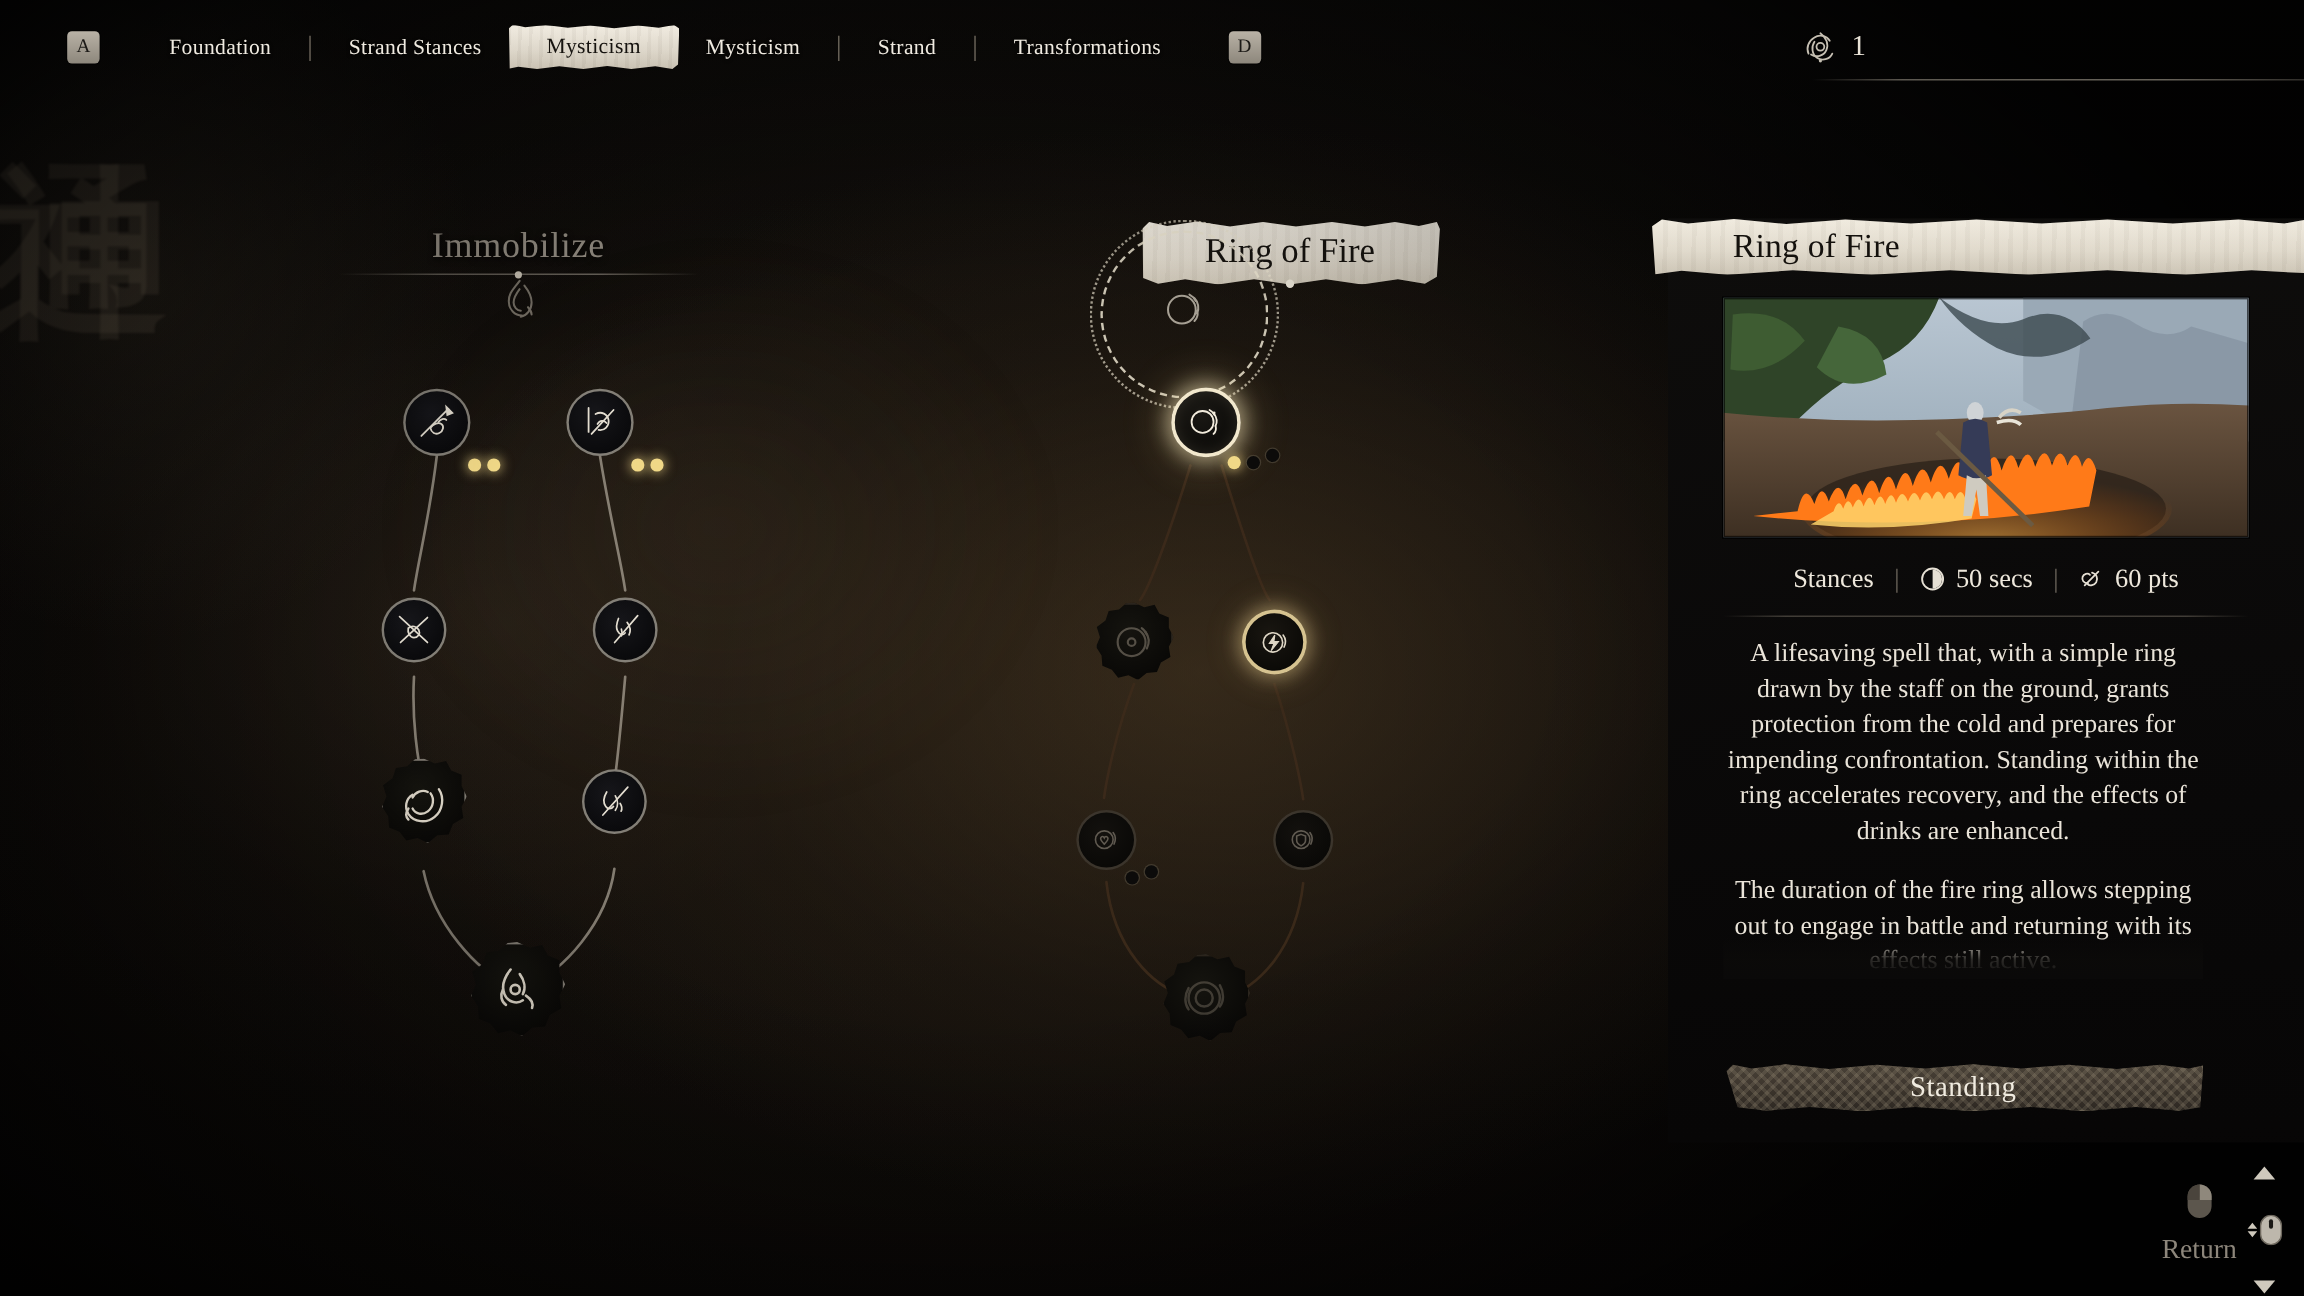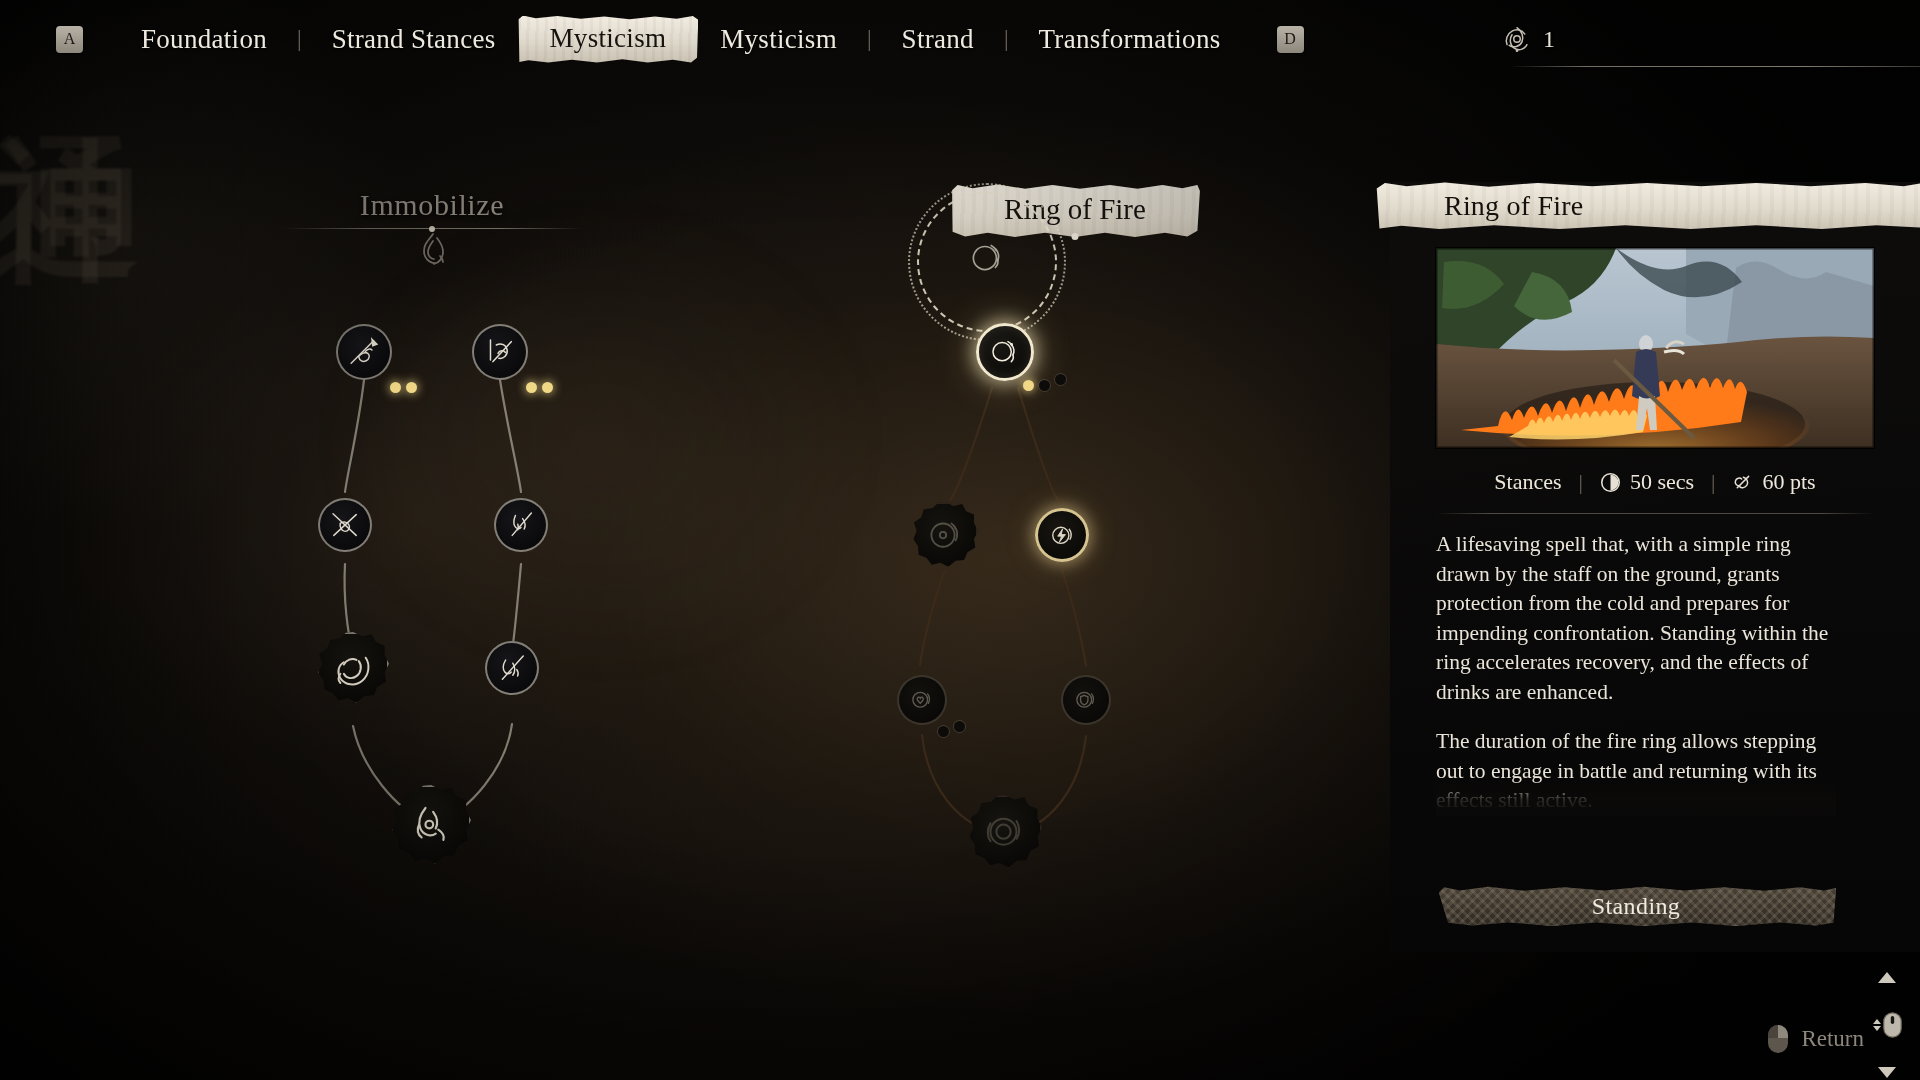--- a/index.html
+++ b/index.html
@@ -68,21 +68,21 @@
     box-shadow: 0 0 0 1px rgba(0,0,0,0.5);
     flex: 0 0 auto;
   }
   .key-badge.kb-left { margin-left: 56px; }
   .key-badge.kb-right { margin-left: 34px; }
 
   .tabs { display: flex; align-items: center; margin-left: 36px; }
   .tab {
     position: relative;
     color: #efeae0;
-    font-size: 27px;
+    font-size: 18px;
     padding: 6px 22px;
     white-space: nowrap;
     text-shadow: 0 1px 3px rgba(0,0,0,0.9);
     letter-spacing: 0.3px;
   }
   .tab.active {
     color: #16130f;
     text-shadow: none;
     background:
       linear-gradient(180deg, rgba(255,255,255,0.10), rgba(0,0,0,0.07)),
@@ -277,20 +277,21 @@
   .desc-wrap {
     position: relative;
     margin: 16px 46px 0 46px;
     width: 400px;
     height: 286px;
     overflow: hidden;
   }
   .desc-wrap p {
     color: #eae4d9; font-size: 21.5px; line-height: 29.5px;
     margin-bottom: 20px;
+    text-align: center;
   }
   .desc-fade {
     position:absolute; left:0; right:0; bottom:0; height: 36px;
     background: linear-gradient(180deg, rgba(12,11,10,0) 0%, rgba(11,10,9,0.85) 55%, rgba(10,9,9,1) 100%);
     pointer-events:none;
   }
 
   .scroll-ctl {
     position: absolute;
     right: 16px; top: 790px;
@@ -321,20 +322,21 @@
     box-shadow: inset 0 0 0 1px rgba(190,176,148,0.18);
     clip-path: polygon(0.7% 16%, 2% 3%, 6% 11%, 13% 2%, 22% 12%, 32% 3%, 42% 11%, 52% 2%, 62% 11%, 72% 3%, 82% 12%, 91% 3%, 97% 11%, 100% 5%, 99.4% 92%, 95% 99%, 86% 91%, 75% 100%, 64% 91%, 52% 100%, 40% 91%, 29% 100%, 18% 91%, 9% 99%, 3% 92%);
   }
 
   
   .footer-hint {
     position: absolute;
     right: 56px; bottom: 26px;
     display: flex; align-items: center; gap: 12px;
     z-index: 30;
+    flex-direction: column;
   }
   .footer-hint .mouse-ico { width: 22px; height: 30px; }
   .footer-hint .lbl { color: #8d867b; font-size: 23px; }
 
   .vignette {
     position:absolute; inset:0;
     background: radial-gradient(ellipse 1150px 760px at 820px 540px, rgba(0,0,0,0) 40%, rgba(0,0,0,0.55) 88%, rgba(0,0,0,0.82) 100%);
     pointer-events:none; z-index: 20;
   }
 </style>

